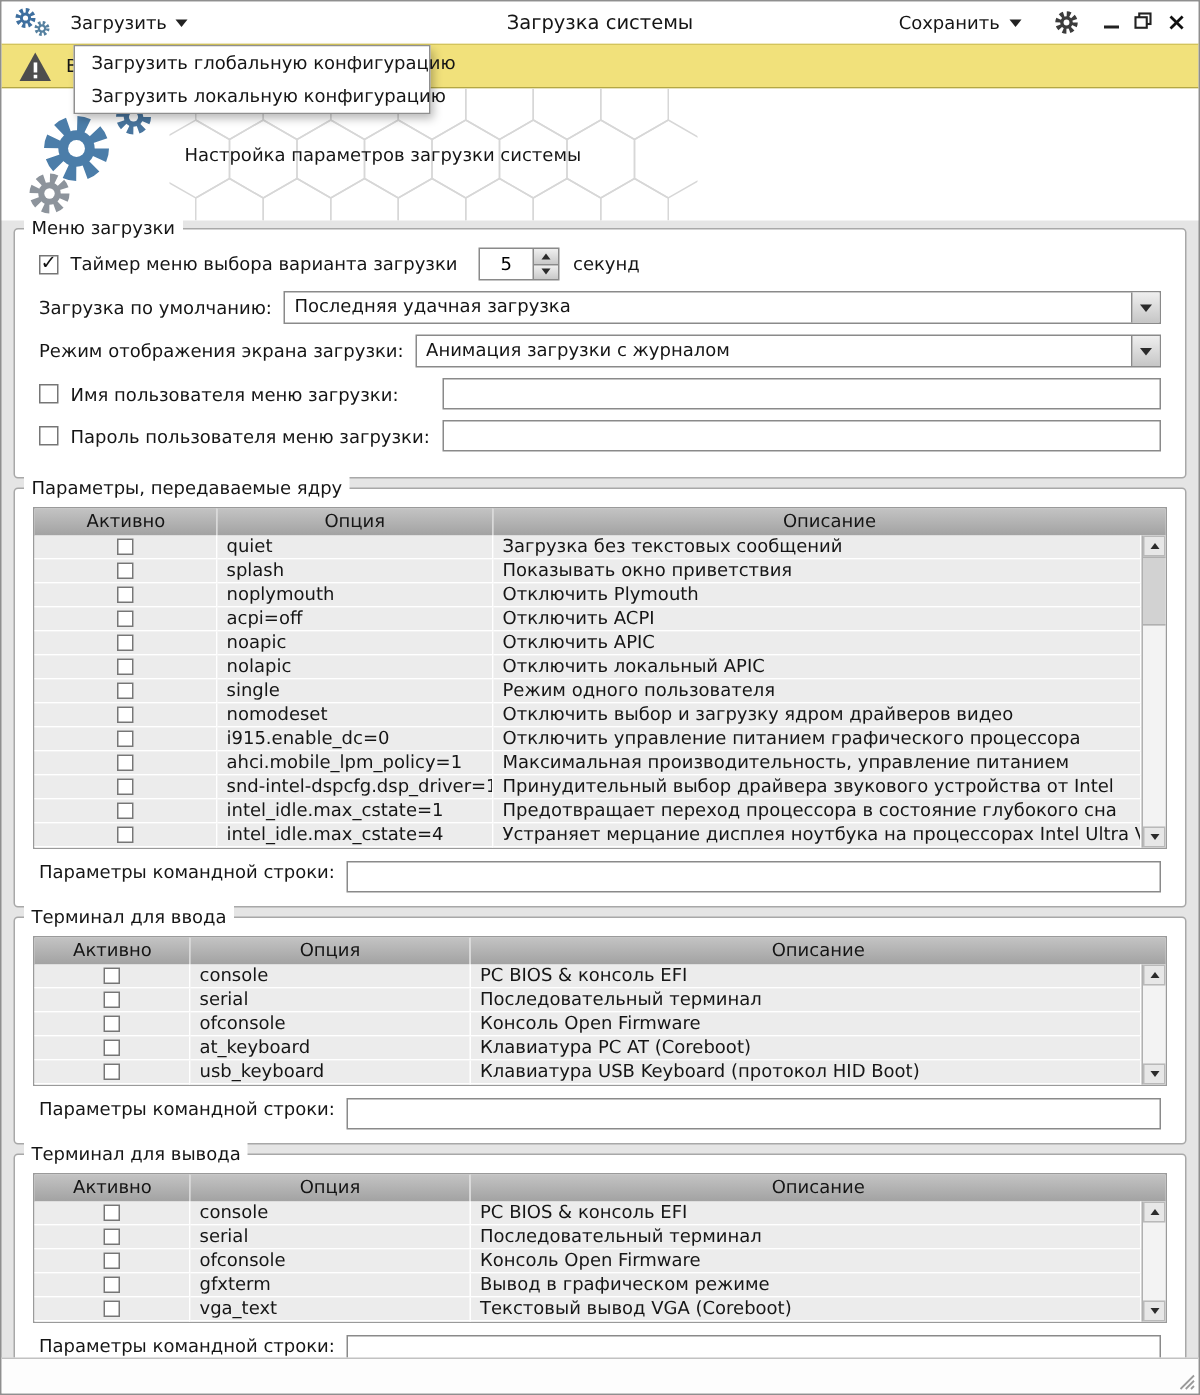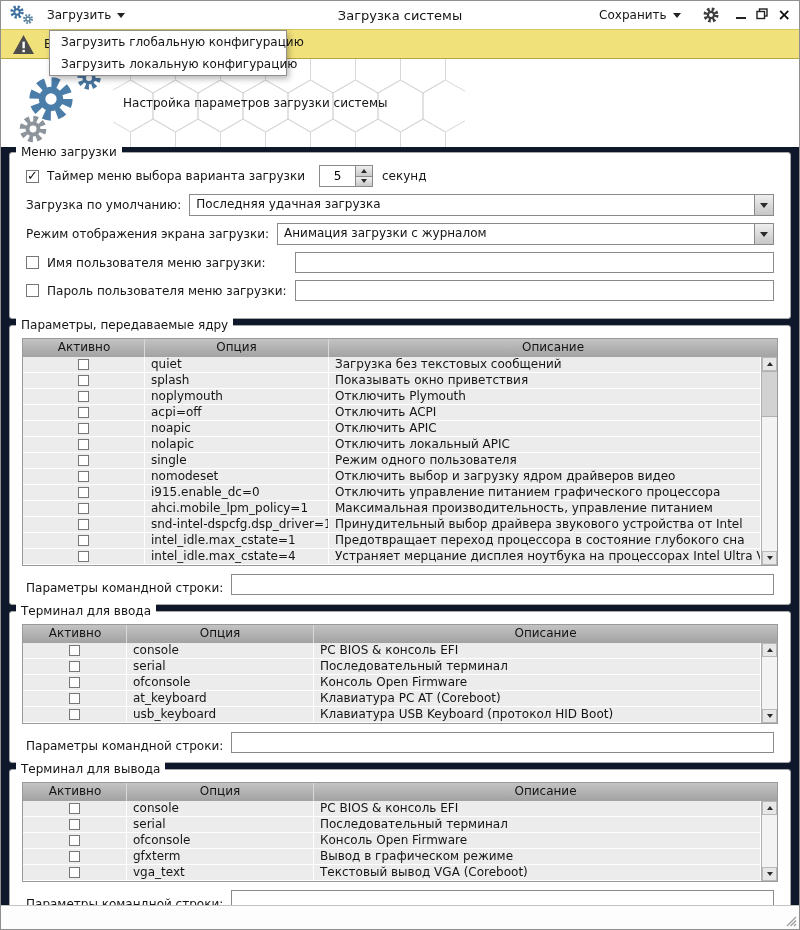--- a/index.html
+++ b/index.html
@@ -1,18 +1,18 @@
 <!DOCTYPE html>
 <html><head>
 <meta charset="utf-8">
 <style>
   *{box-sizing:border-box;margin:0;padding:0;}
   html,body{width:800px;height:930px;}
   body{font-family:"DejaVu Sans",sans-serif;font-size:12px;color:#151515;background:#fff;}
-  .window{position:relative;width:800px;height:930px;border:1px solid #8f8f8f;background:#0f172a;overflow:hidden;}
+  .window{position:relative;width:800px;height:930px;border:1px solid #8f8f8f;background:#e5e5e5;overflow:hidden;}
 
   
   .titlebar{height:28px;display:flex;align-items:center;padding:0 8px;position:relative;background:#fff;}
   .app-icon{position:relative;width:27px;height:24px;flex:none;}
   .app-icon .g1{position:absolute;left:0;top:1px;color:#3e6f9f;}
   .app-icon .g2{position:absolute;left:13px;top:10px;color:#55809f;}
   .menu-btn{display:flex;align-items:center;gap:6px;padding:3px 9px;margin-left:2px;cursor:default;}
   .caret{width:0;height:0;border-left:4px solid transparent;border-right:4px solid transparent;border-top:5px solid #222;}
   .tb-title{position:absolute;left:50%;transform:translateX(-50%);font-size:13px;}
   .tb-right{margin-left:auto;display:flex;align-items:center;gap:12px;text-align:center;}
@@ -83,21 +83,21 @@
   .c-desc{flex:1;min-width:0;}
   .t23 .c-active{width:104px;}
   .t23 .c-option{width:187px;}
   .cb-s{width:11px;height:11px;border:1px solid #767676;background:#fff;}
 
   .vscroll{width:16px;flex:none;display:flex;flex-direction:column;background:#f3f3f3;border-left:1px solid #b0b0b0;}
   .sb-btn{height:14px;flex:none;background:#e7e7e7;border:1px solid #b9b9b9;display:flex;align-items:center;justify-content:center;}
   .sb-thumb{height:46px;flex:none;background:#d2d2d2;border:1px solid #b0b0b0;border-left:none;border-right:none;}
   .sb-track{flex:1;}
 
-  .cmdrow{display:flex;align-items:flex-end;margin:8px 10px 0;}
+  .cmdrow{display:flex;align-items:flex-start;margin:8px 10px 0;}
 
   
   .statusbar{position:absolute;left:0;right:0;bottom:0;height:24px;border-top:1px solid #c2c2c2;background:#fdfdfd;}
   .grip{position:absolute;right:2px;bottom:2px;}
 </style>
 </head>
 <body>
 
 <svg width="0" height="0" style="position:absolute">
   <defs>

